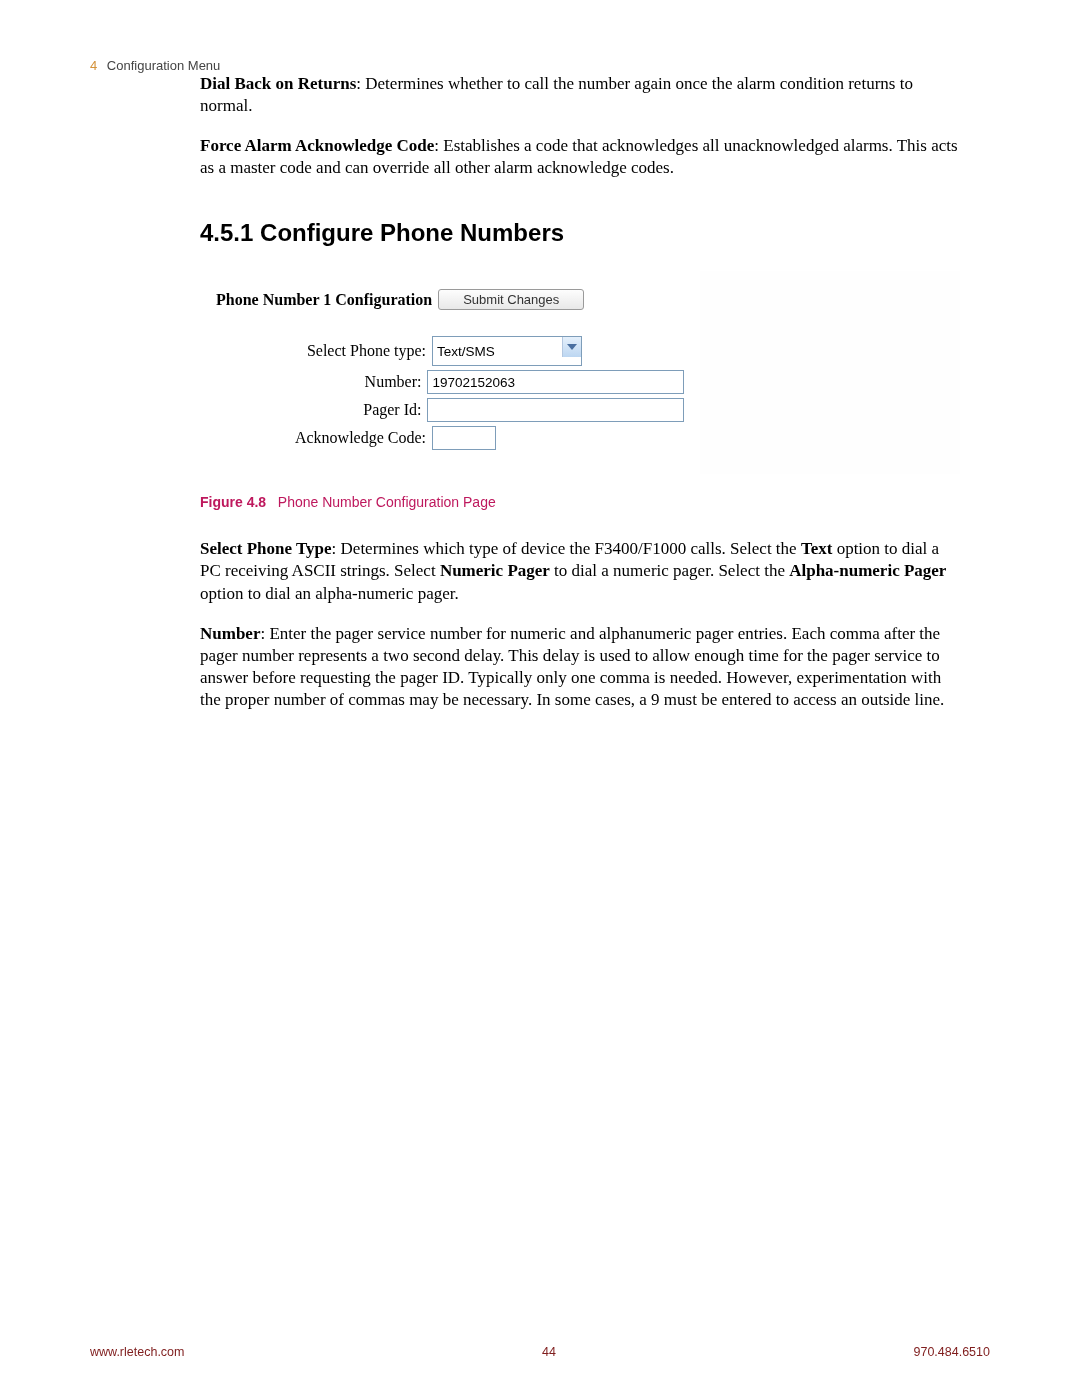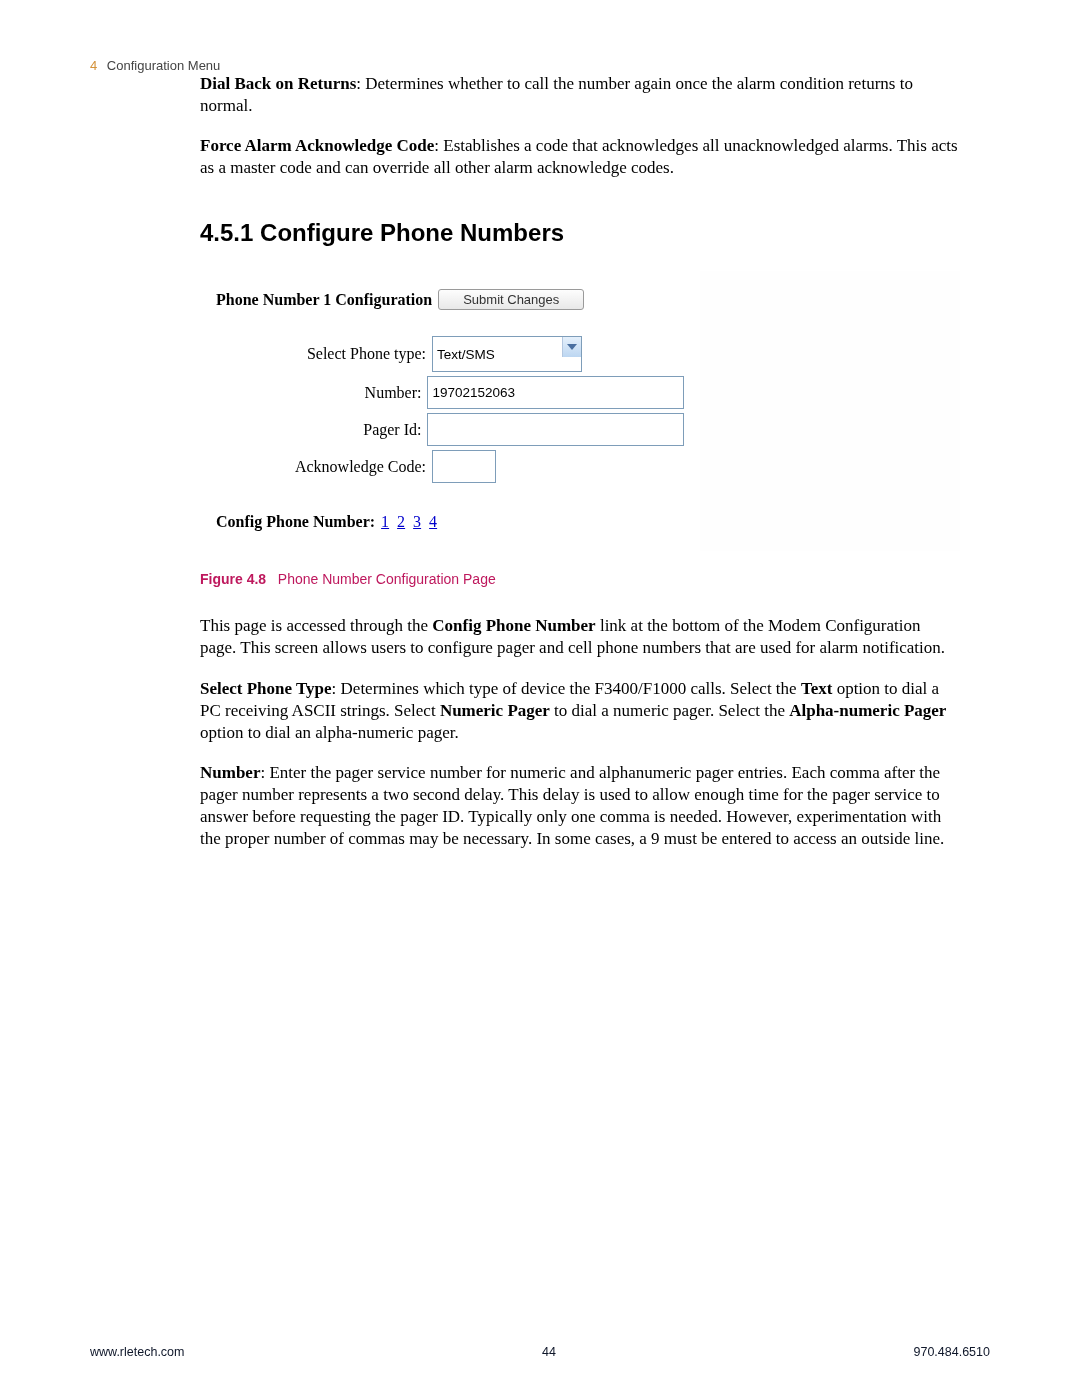--- a/index.html
+++ b/index.html
@@ -86,21 +86,21 @@
   .form-label {
     width: 210px;
     text-align: right;
     padding-right: 6px;
     font-size: 16px;
   }
   .form-select {
     font-family: Arial, Helvetica, sans-serif;
     font-size: 13.5px;
     width: 150px;
-    height: 36px;
+    height: 30px;
     border: 1px solid #7e9db9;
     background: #fff;
     padding-left: 4px;
     box-sizing: border-box;
     appearance: none;
     position: relative;
   }
   .select-wrap {
     position: relative;
     display: inline-block;
@@ -115,21 +115,21 @@
     border-left: 1px solid #b3c7e0;
     pointer-events: none;
     display: flex;
     align-items: center;
     justify-content: center;
   }
   .select-arrow svg { display:block; }
   .form-input {
     font-family: Arial, Helvetica, sans-serif;
     font-size: 13.5px;
-    height: 33px;
+    height: 24px;
     border: 1px solid #7e9db9;
     padding: 8px 4px;
     box-sizing: border-box;
   }
   .w-number { width: 262px; }
   .w-ack { width: 64px; }
   .config-links-row {
     margin-top: 30px;
     font-size: 16px;
   }
@@ -146,21 +146,21 @@
     margin: 20px 0 28px 0;
   }
   .figure-caption .fig-label { font-weight: bold; }
   .footer {
     position: absolute;
     bottom: 38px;
     left: 90px;
     right: 90px;
     font-family: Arial, Helvetica, sans-serif;
     font-size: 12.5px;
-    color: #0f172a;
+    color: #7f1d1d;
     display: flex;
     justify-content: space-between;
   }
   
   .fig-wrap {
     background: #fefefe;
     
   }
 </style>
 </head>
@@ -212,37 +212,27 @@
         <div class="form-row">
           <div class="form-label">Pager Id:</div>
           <input class="form-input w-number" type="text" value="" style="">
         </div>
 
         <div class="form-row">
           <div class="form-label">Acknowledge Code:</div>
           <input class="form-input w-ack" type="text" value="" style="">
         </div>
 
-        <div class="config-links-row">
-          <span class="lbl">Config Phone Number</span><span class="lbl">: </span>
-          <a href="#">1</a>
-          <a href="#">2</a>
-          <a href="#">3</a>
-          <a href="#">4</a>
-        </div>
       </div>
     </div>
 
     <div class="figure-caption">
       <span class="fig-label">Figure 4.8</span>&nbsp;&nbsp;&nbsp;<span>Phone Number Configuration Page</span>
     </div>
 
-    <p class="para">
-      <span>This page is accessed through the </span><span class="bold">Config Phone Number</span><span> link at the bottom of the Modem Configuration page. This screen allows users to configure pager and cell phone numbers that are used for alarm notification.</span>
-    </p>
 
     <p class="para">
       <span class="bold">Select Phone Type</span><span>: Determines which type of device the F3400/F1000 calls. Select the </span><span class="bold">Text</span><span> option to dial a PC receiving ASCII strings. Select </span><span class="bold">Numeric Pager</span><span> to dial a numeric pager. Select the </span><span class="bold">Alpha-numeric Pager</span><span> option to dial an alpha-numeric pager.</span>
     </p>
 
     <p class="para">
       <span class="bold">Number</span><span>: Enter the pager service number for numeric and alphanumeric pager entries. Each comma after the pager number represents a two second delay. This delay is used to allow enough time for the pager service to answer before requesting the pager ID. Typically only one comma is needed. However, experimentation with the proper number of commas may be necessary. In some cases, a 9 must be entered to access an outside line.</span>
     </p>
 
   </div>

